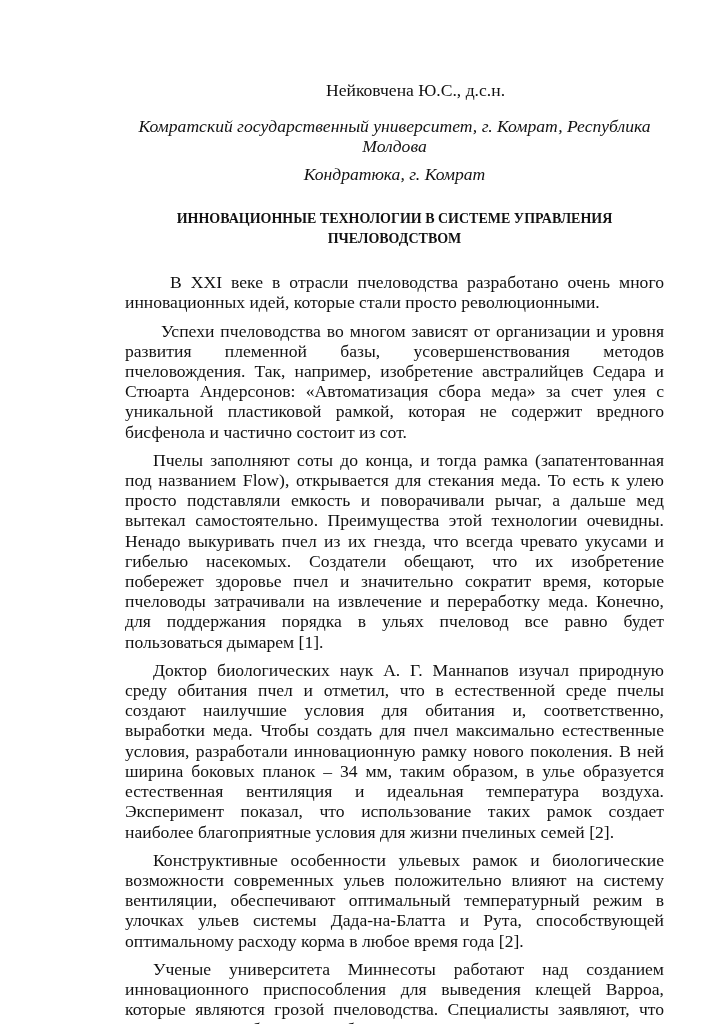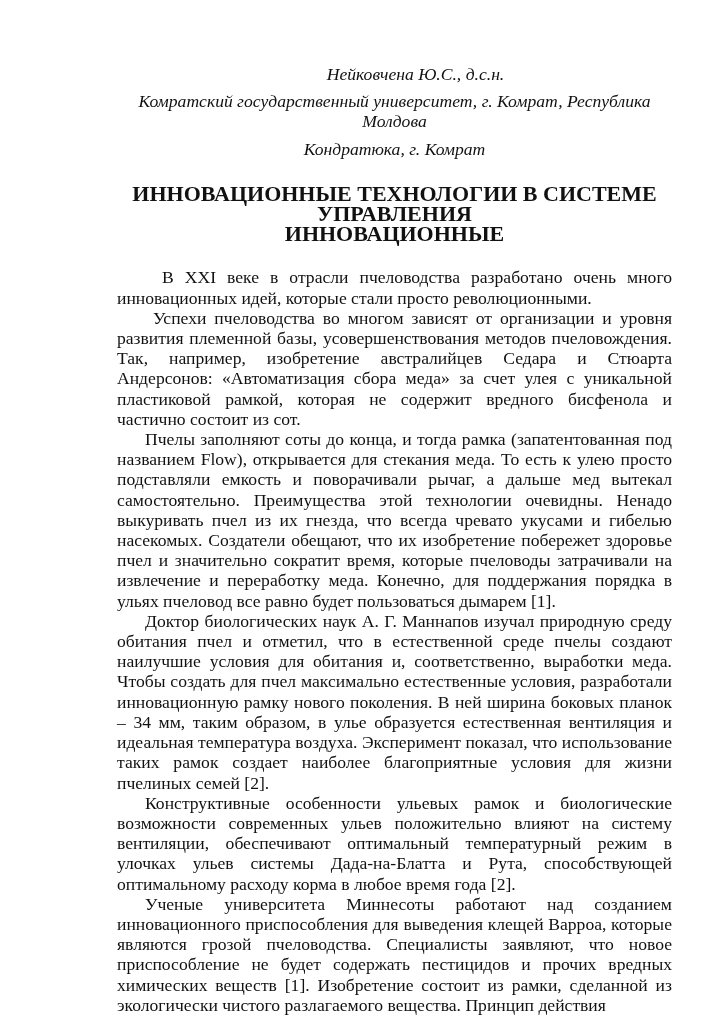--- a/index.html
+++ b/index.html
@@ -3,42 +3,42 @@
   <meta charset="utf-8">
   <style>
     html, body { margin: 0; padding: 0; background: #ffffff; }
     body { width: 724px; height: 1024px; position: relative; overflow: hidden; }
     .page {
       position: absolute; left: 117px; top: 64px; width: 555px;
       font-family: "Liberation Serif", serif; color: #111111;
       font-size: 17.6px; line-height: 20.2px;
     }
     .udk { margin: 0; text-align: left; }
-    .author { margin: 0; text-align: center; padding-left: 42px; font-style: italic; }
+    .author { margin: 16px; text-align: center; padding-left: 42px; }
     .affil { margin: 7px; text-align: center; font-style: italic; }
     .title {
       margin: 25px 0 23px 0; text-align: center; font-weight: bold;
-      font-size: 22px; line-height: 20.2px;
+      font-size: 14px; line-height: 20.2px;
     }
     .para {
-      margin: 0; text-align: justify; text-indent: 36px;
+      margin: 8px; text-align: justify; text-indent: 36px;
     }
     .para.p2 { text-indent: 45px; }
   </style>
 </head>
 <body>
 
 <div class="page">
   <p class="author">Нейковчена Ю.С., д.с.н.</p>
   <p class="affil">Комратский государственный университет, г. Комрат, Республика Молдова</p>
   <p class="affil">Кондратюка, г. Комрат</p>
 
   <div class="title">
     <div>ИННОВАЦИОННЫЕ ТЕХНОЛОГИИ В СИСТЕМЕ УПРАВЛЕНИЯ</div>
-    <div>ИННОВАЦИОННЫЕ</div>
+    <div>ПЧЕЛОВОДСТВОМ</div>
   </div>
 
   <p class="para p2">В XXI веке в отрасли пчеловодства разработано очень много инновационных идей, которые стали просто революционными.</p>
   <p class="para">Успехи пчеловодства во многом зависят от организации и уровня развития племенной базы, усовершенствования методов пчеловождения. Так, например,  изобретение австралийцев Седара и Стюарта Андерсонов: «Автоматизация сбора меда» за счет  улея с уникальной пластиковой рамкой, которая не содержит вредного бисфенола и частично состоит из сот.</p>
   <p class="para" style="text-indent:28px;">Пчелы заполняют соты до конца, и тогда рамка (запатентованная под названием Flow), открывается для стекания меда. То есть к улею просто подставляли емкость и поворачивали рычаг, а дальше мед вытекал самостоятельно. Преимущества этой технологии очевидны. Ненадо выкуривать пчел из их гнезда, что всегда чревато укусами и гибелью насекомых. Создатели обещают, что их изобретение побережет здоровье пчел и значительно сократит время, которые пчеловоды затрачивали на извлечение и переработку меда. Конечно, для поддержания порядка в ульях пчеловод все равно будет пользоваться дымарем [1].</p>
   <p class="para" style="text-indent:28px;">Доктор биологических наук А. Г. Маннапов изучал природную среду обитания пчел и отметил, что в естественной среде пчелы создают наилучшие условия для обитания и, соответственно, выработки меда. Чтобы создать для пчел максимально естественные условия, разработали инновационную рамку нового поколения. В ней ширина боковых планок – 34 мм, таким образом, в улье образуется естественная вентиляция и идеальная температура воздуха. Эксперимент показал, что использование таких рамок создает наиболее благоприятные условия для жизни пчелиных семей [2].</p>
   <p class="para" style="text-indent:28px;">Конструктивные особенности ульевых рамок и биологические возможности современных ульев положительно влияют на систему вентиляции, обеспечивают оптимальный температурный режим в улочках ульев системы Дада-на-Блатта и Рута, способствующей оптимальному расходу корма в любое время года [2].</p>
   <p class="para" style="text-indent:28px;">Ученые университета Миннесоты работают над созданием инновационного приспособления для выведения клещей Варроа, которые являются грозой пчеловодства. Специалисты заявляют, что новое приспособление не будет содержать пестицидов и прочих вредных химических веществ [1]. Изобретение состоит из рамки, сделанной из экологически чистого разлагаемого вещества. Принцип действия</p>
 </div>
 

